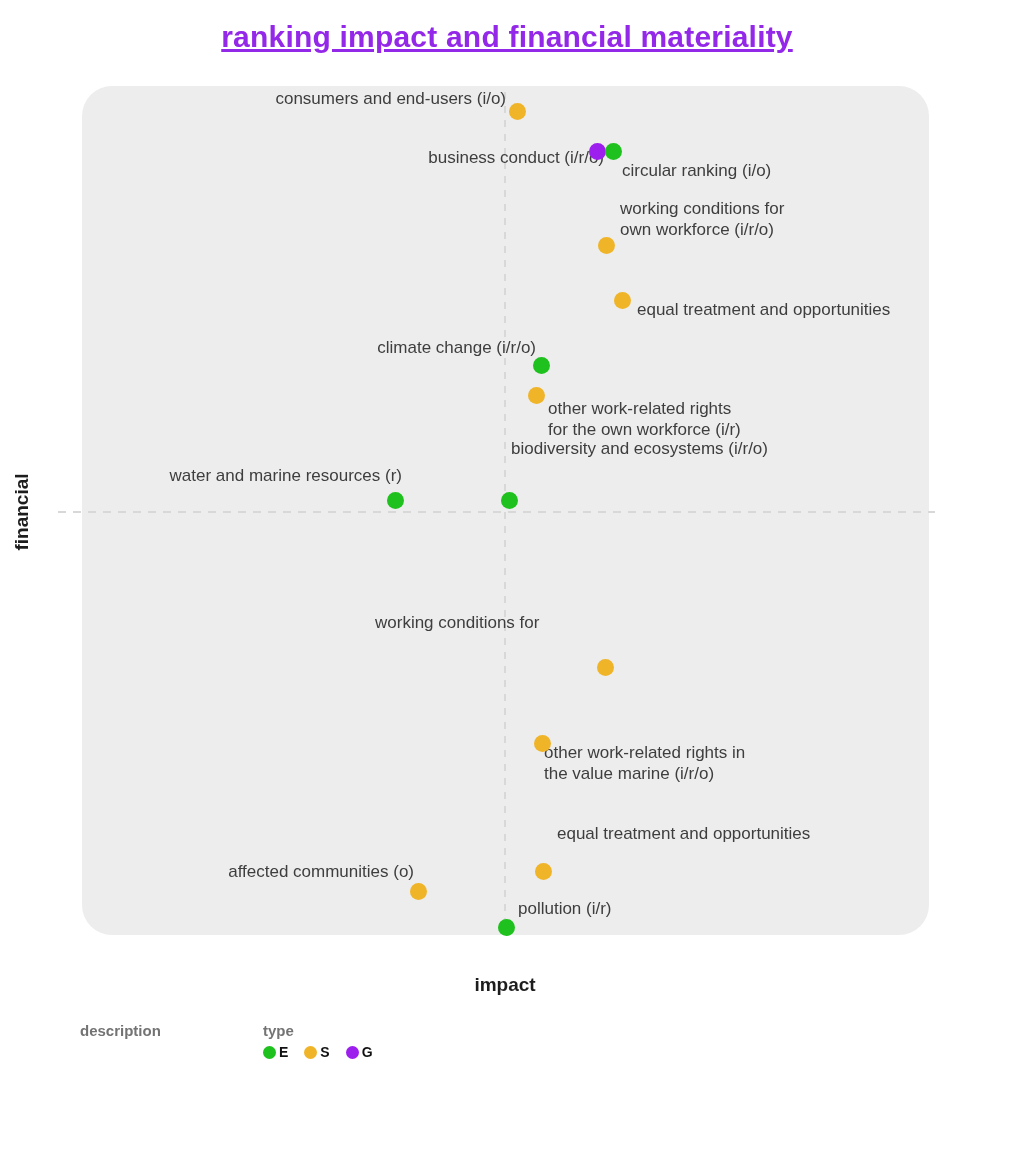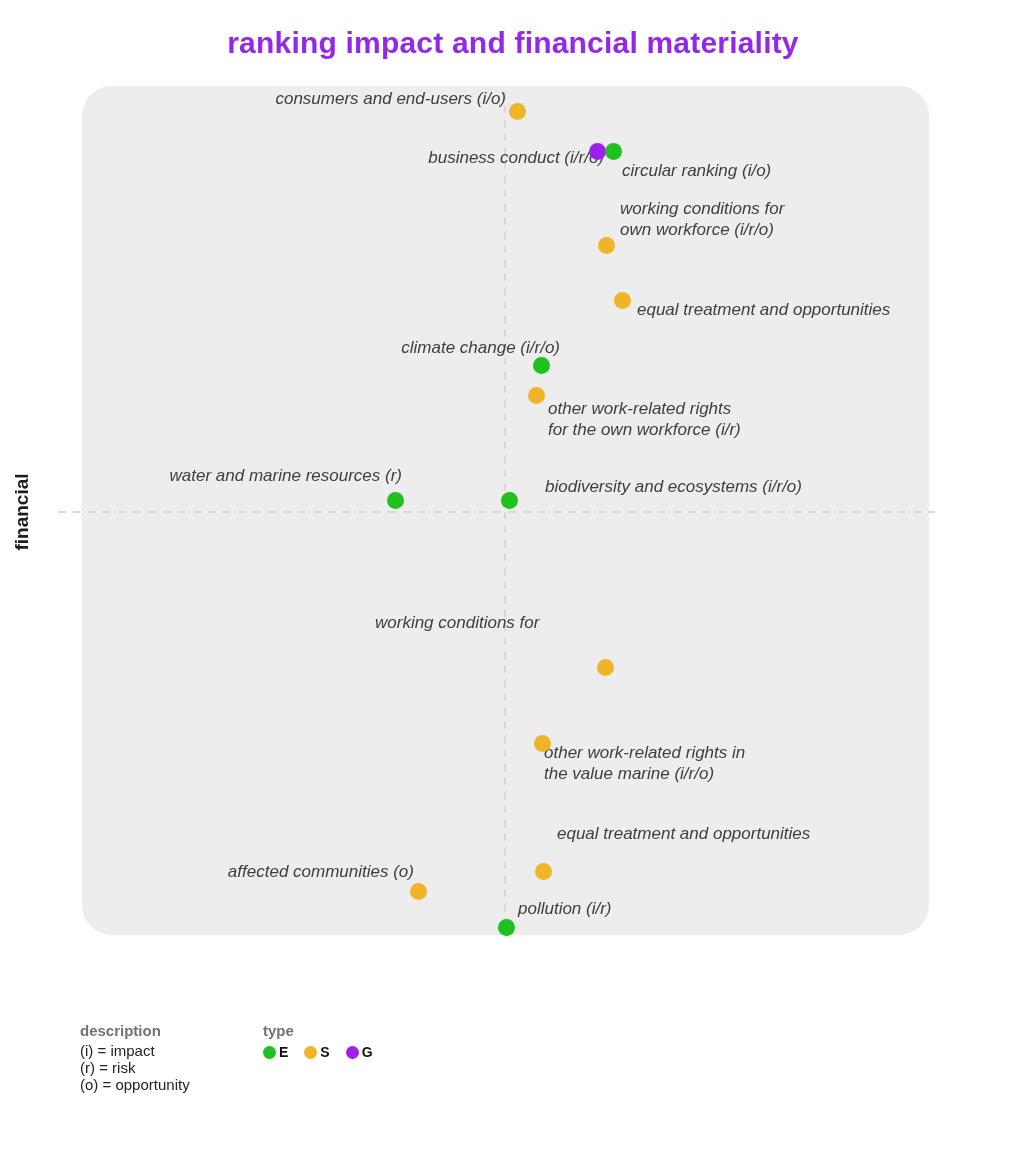--- a/index.html
+++ b/index.html
@@ -1,22 +1,22 @@
 <!DOCTYPE html>
 <html><head>
 <meta charset="utf-8">
 <style>
   html,body{margin:0;padding:0;background:#ffffff;}
   .stage{
     position:relative;width:1024px;height:1153px;background:#ffffff;
     font-family:"Liberation Sans","DejaVu Sans",sans-serif;overflow:hidden;
   }
   .chart-title{
-    position:absolute;left:0;top:18px;width:1010px;margin:8px;
-    text-align:center;font-size:30px;font-weight:bold;letter-spacing:0.2px;
+    position:absolute;left:0;top:18px;width:1010px;margin:2px;
+    text-align:center;font-size:30px;font-weight:bold;letter-spacing:0.2px;text-decoration:underline;
   }
   .plot{
     position:absolute;left:82px;top:86px;width:847px;height:849px;
     background:#ededed;border-radius:30px;
   }
   .vline{
     position:absolute;left:504px;top:92px;width:2px;height:841px;
     background:repeating-linear-gradient(to bottom,#d8d8d8 0 7px,transparent 7px 14px);
   }
   .hline{
@@ -29,21 +29,21 @@
   }
   .x-axis-label{
     position:absolute;left:0;top:974px;width:1010px;text-align:center;
     font-size:19px;font-weight:bold;color:#1d1d1d;
   }
   .dot{
     position:absolute;width:17px;height:17px;border-radius:50%;z-index:3;
   }
   .pt-label{
     position:absolute;font-size:17px;line-height:21px;color:#3e3e3e;
-    white-space:nowrap;z-index:2;font-style:italic;
+    white-space:nowrap;z-index:2;
   }
   .legend{position:absolute;left:0;top:1022px;width:1024px;font-size:15px;color:#222;}
   .legend-desc{position:absolute;left:80px;top:0;}
   .legend-type{position:absolute;left:263px;top:0;}
   .legend-heading{font-weight:bold;color:#737373;margin-bottom:3px;font-size:15px;}
   .legend-desc-item{line-height:17px;}
   .legend-type-items{display:flex;align-items:center;gap:16px;margin-top:5px;}
   .legend-type-item{display:flex;align-items:center;gap:3px;}
   .legend-dot{width:13px;height:13px;border-radius:50%;display:inline-block;}
   .legend-type-letter{font-weight:bold;font-size:14px;color:#111;}
@@ -53,20 +53,21 @@
 
 <div class="stage">
 
   <h1 class="chart-title" style="color: rgb(148, 40, 233);">ranking impact and financial materiality</h1>
 
   <div class="plot"></div>
   <div class="vline"></div>
   <div class="hline"></div>
 
   <div class="y-axis-label">financial</div>
+  <div class="x-axis-label">impact</div>
 
   <div id="points-layer">
       <div class="dot" style="left: 508.5px; top: 102.5px; background: rgb(240, 180, 41);"></div>
       <div class="pt-label" style="right: 518px; text-align: right; top: 88px;">
         <div>consumers and end-users (i/o)</div>
       </div>
       <div class="dot" style="left: 588.5px; top: 142.5px; background: rgb(156, 31, 237);"></div>
       <div class="pt-label" style="right: 420px; text-align: right; top: 147px;">
         <div>business conduct (i/r/o)</div>
       </div>
@@ -77,34 +78,34 @@
       <div class="dot" style="left: 597.5px; top: 236.5px; background: rgb(240, 180, 41);"></div>
       <div class="pt-label" style="left: 620px; top: 198px;">
         <div>working conditions for</div>
         <div>own workforce (i/r/o)</div>
       </div>
       <div class="dot" style="left: 613.5px; top: 291.5px; background: rgb(240, 180, 41);"></div>
       <div class="pt-label" style="left: 637px; top: 299px;">
         <div>equal treatment and opportunities</div>
       </div>
       <div class="dot" style="left: 532.5px; top: 356.5px; background: rgb(31, 193, 30);"></div>
-      <div class="pt-label" style="right: 464px; text-align: center; top: 337px;">
+      <div class="pt-label" style="right: 488px; text-align: center; top: 337px;">
         <div>climate change (i/r/o)</div>
       </div>
       <div class="dot" style="left: 527.5px; top: 386.5px; background: rgb(240, 180, 41);"></div>
       <div class="pt-label" style="left: 548px; top: 398px;">
         <div>other work-related rights</div>
         <div>for the own workforce (i/r)</div>
       </div>
       <div class="dot" style="left: 386.5px; top: 491.5px; background: rgb(31, 193, 30);"></div>
       <div class="pt-label" style="right: 622px; text-align: right; top: 465px;">
         <div>water and marine resources (r)</div>
       </div>
       <div class="dot" style="left: 500.5px; top: 491.5px; background: rgb(31, 193, 30);"></div>
-      <div class="pt-label" style="left: 511px; top: 476px; margin-left: 34px;">
+      <div class="pt-label" style="left: 511px; top: 438px;">
         <div>biodiversity and ecosystems (i/r/o)</div>
       </div>
       <div class="dot" style="left: 596.5px; top: 658.5px; background: rgb(240, 180, 41);"></div>
       <div class="pt-label" style="left: 375px; top: 612px;">
         <div>working conditions for</div>
       </div>
       <div class="dot" style="left: 533.5px; top: 734.5px; background: rgb(240, 180, 41);"></div>
       <div class="pt-label" style="left: 544px; top: 742px;">
         <div>other work-related rights in</div>
         <div>the value marine (i/r/o)</div>
@@ -119,25 +120,20 @@
       </div>
       <div class="dot" style="left: 497.5px; top: 918.5px; background: rgb(31, 193, 30);"></div>
       <div class="pt-label" style="left: 518px; top: 898px;">
         <div>pollution (i/r)</div>
       </div>
     </div>
 
   <div class="legend">
     <div class="legend-desc">
       <div class="legend-heading">description</div>
-      <div id="desc-items">
-          <div class="legend-desc-item">(i) = impact</div>
-          <div class="legend-desc-item">(r) = risk</div>
-          <div class="legend-desc-item">(o) = opportunity</div>
-        </div>
     </div>
     <div class="legend-type">
       <div class="legend-heading">type</div>
       <div class="legend-type-items" id="type-items">
           <span class="legend-type-item">
             <span class="legend-dot" style="background: rgb(31, 193, 30);"></span>
             <span class="legend-type-letter">E</span>
           </span>
           <span class="legend-type-item">
             <span class="legend-dot" style="background: rgb(240, 180, 41);"></span>

